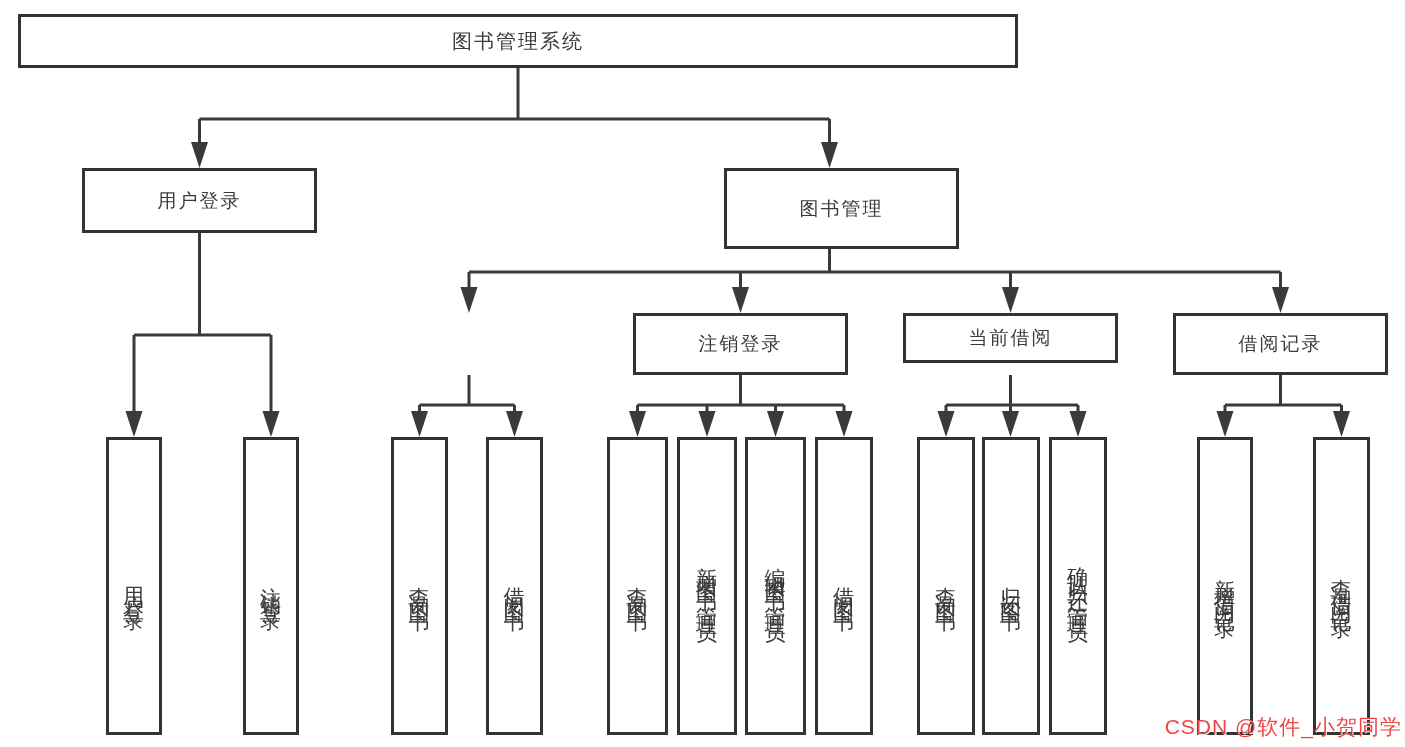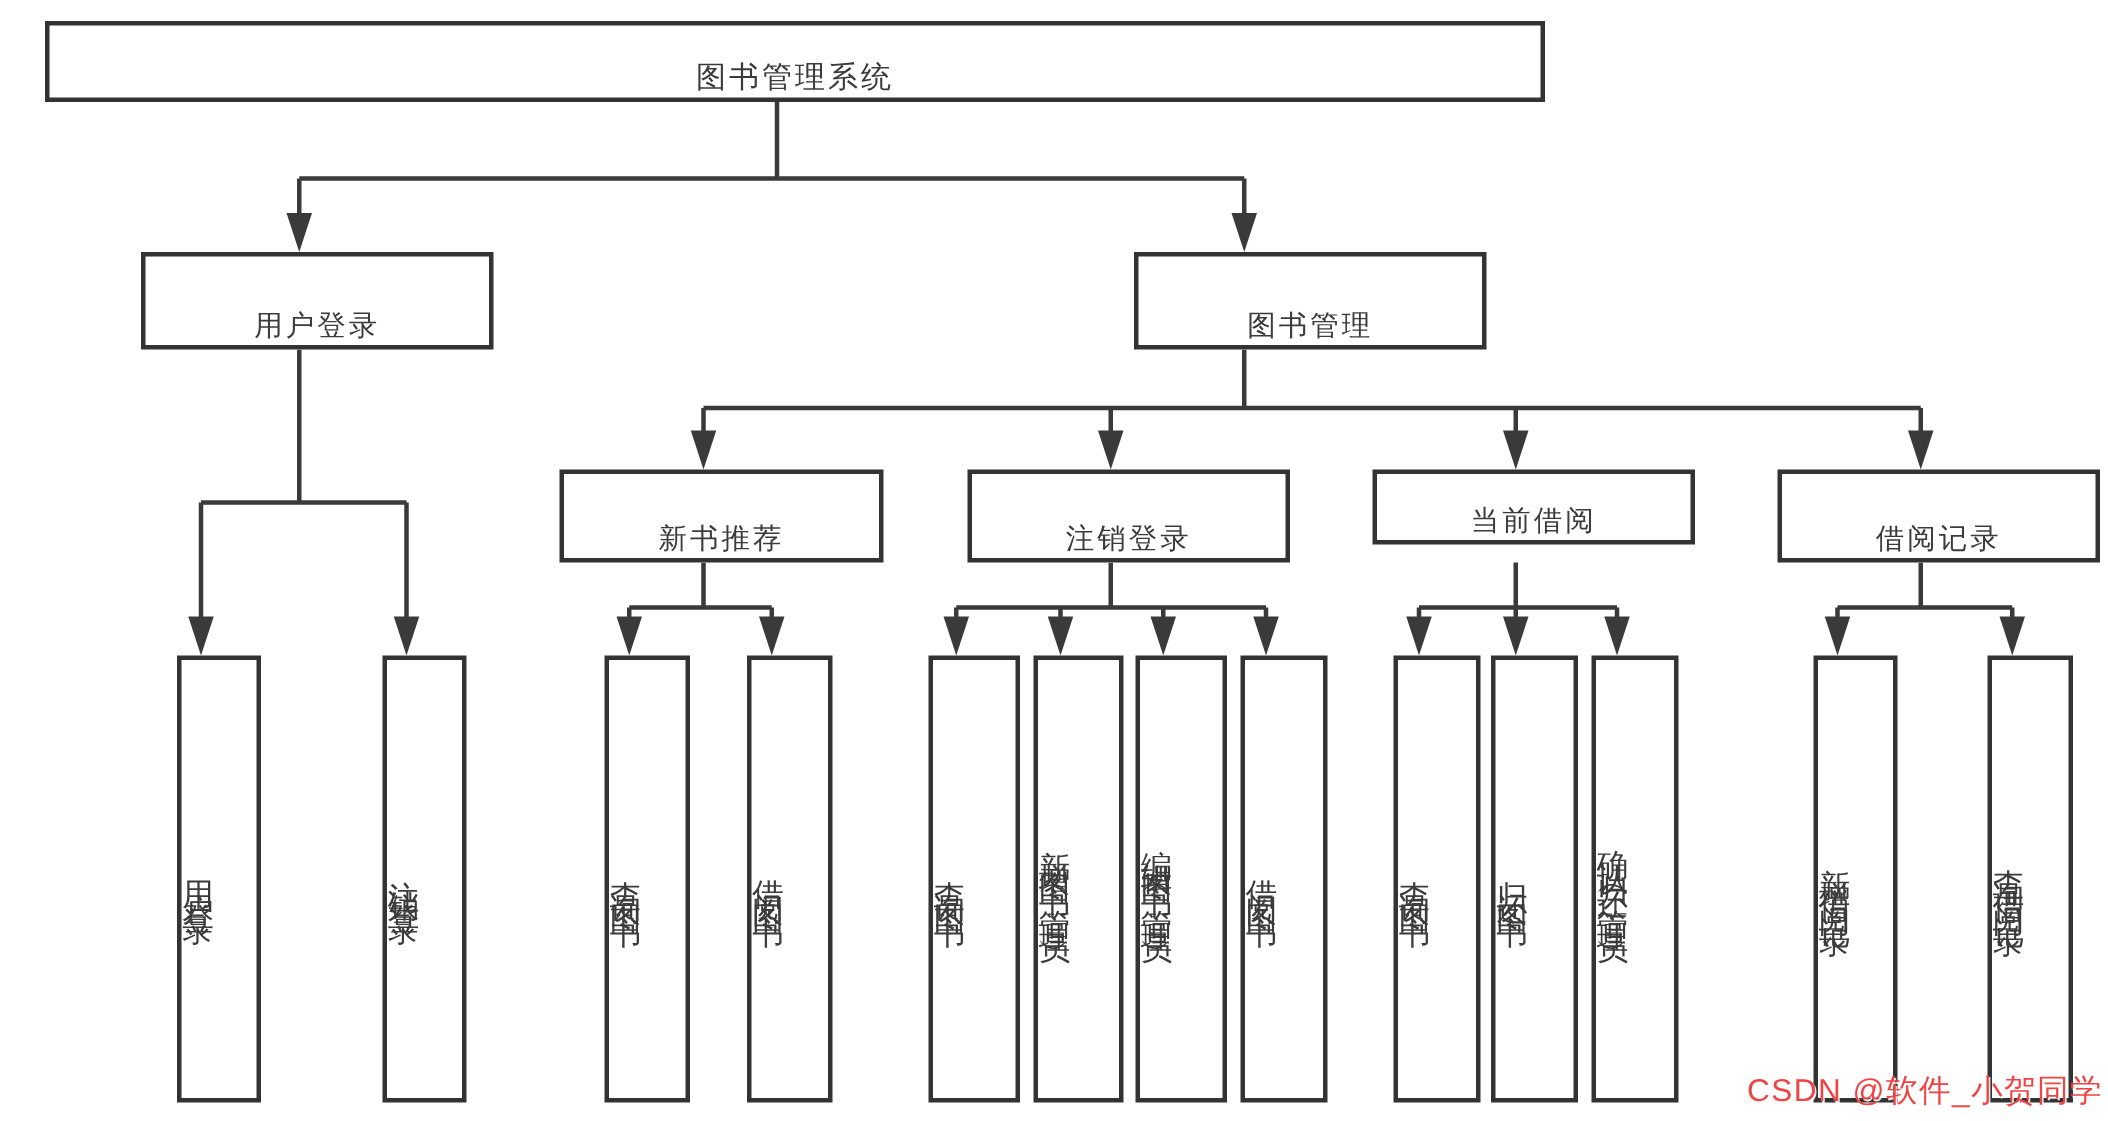--- a/index.html
+++ b/index.html
@@ -20,26 +20,25 @@
     left: 0;
     top: 0;
     z-index: 1;
   }
   .box {
     position: absolute;
     box-sizing: border-box;
     border: 3px solid #333333;
     background: #ffffff;
     display: flex;
-    align-items: flex-end;
+    align-items: center;
     justify-content: center;
     color: #3b3b3b;
     z-index: 2;
     text-align: center;
-    margin-left: 12px;
   }
   .title-box {
     font-size: 20px;
     letter-spacing: 2px;
   }
   .h-box {
     font-size: 19px;
     letter-spacing: 2px;
   }
   .v-box {
@@ -109,27 +108,24 @@
     </g>
   </svg>
 
   <div class="box title-box" style="left:18px; top:14px; width:1000px; height:54px">
     <span>图书管理系统</span>
   </div>
 
   <div class="box h-box" style="left:82px; top:168px; width:235px; height:65px">
     <span>用户登录</span>
   </div>
-  <div class="box h-box" style="left:744px; top:168px; width:235px; height:65px">
+  <div class="box h-box" style="left:724px; top:168px; width:235px; height:81px">
     <span>图书管理</span>
   </div>
 
-  <div class="box h-box" style="left:361px; top:313px; width:216px; height:62px">
-    <span>新书推荐</span>
-  </div>
   <div class="box h-box" style="left:633px; top:313px; width:215px; height:62px">
     <span>注销登录</span>
   </div>
   <div class="box h-box" style="left:903px; top:313px; width:215px; height:50px">
     <span>当前借阅</span>
   </div>
   <div class="box h-box" style="left:1173px; top:313px; width:215px; height:62px">
     <span>借阅记录</span>
   </div>
 

